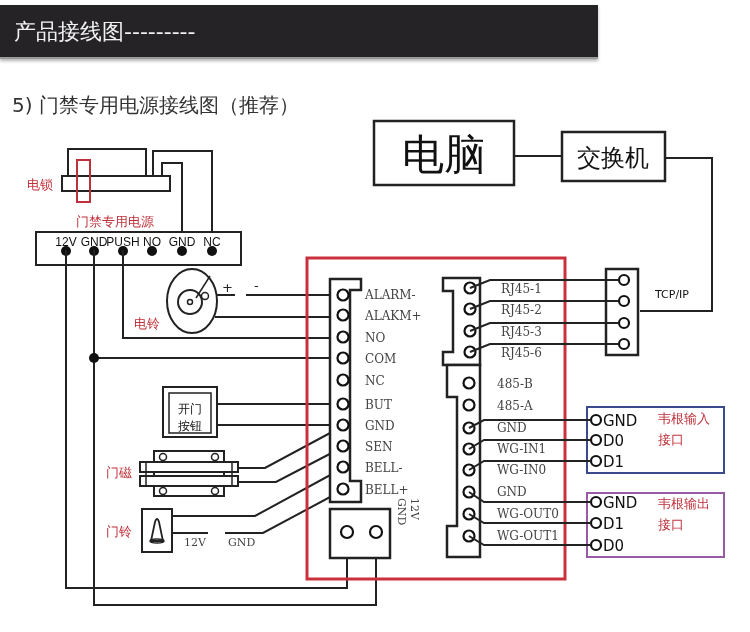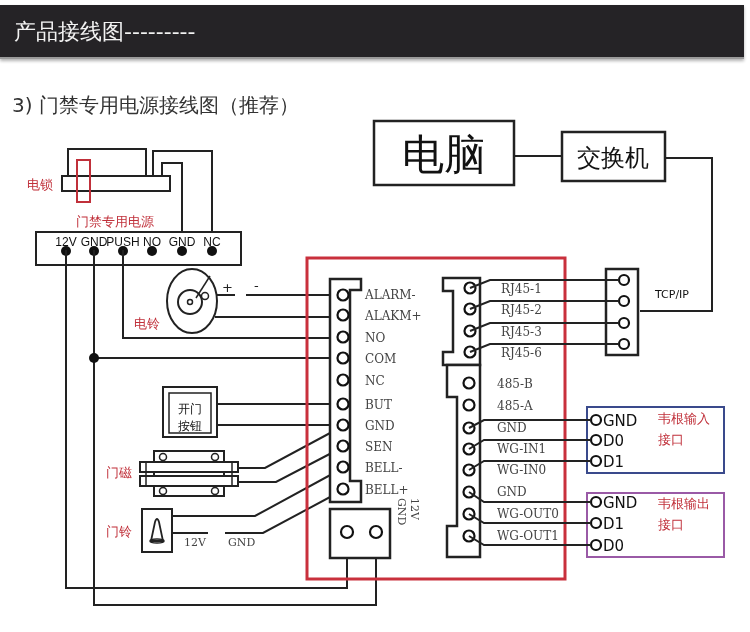--- a/index.html
+++ b/index.html
@@ -1,35 +1,35 @@
 <!DOCTYPE html>
 <html><head>
 <meta charset="utf-8">
 <style>
   html, body { margin:0; padding:0; background:#ffffff; }
   body { width:750px; height:632px; position:relative; overflow:hidden; font-family:"DejaVu Sans", sans-serif; }
-  .header-bar { position:absolute; left:0; top:5px; width:744px; height:52px; background:#252326; border-bottom:2px solid #9a9a9a; box-shadow:0 2px 3px rgba(0,0,0,0.3); }
+  .header-bar { position:absolute; left:0; top:5px; width:598px; height:52px; background:#252326; border-bottom:2px solid #9a9a9a; box-shadow:0 2px 3px rgba(0,0,0,0.3); }
   .header-title { position:absolute; left:14px; top:12px; font-size:22px; color:#f2f2f2; white-space:nowrap; letter-spacing:0; }
   .subtitle { position:absolute; left:12px; top:92px; font-size:20px; color:#333; white-space:nowrap; }
   svg#diagram { position:absolute; left:0; top:0; }
   .pin-label { font-family:"DejaVu Serif", serif; font-size:12px; fill:#444; }
   .pin-label-sm { font-family:"DejaVu Serif", serif; font-size:11px; fill:#444; }
   .sans-label { font-family:"DejaVu Sans", sans-serif; font-size:11px; fill:#111; }
   .red-label { font-family:"DejaVu Sans", sans-serif; font-size:13px; fill:#c0303a; }
   .wire { stroke:#222; stroke-width:2; fill:none; }
   .box { stroke:#222; stroke-width:2.5; fill:#fff; }
   .term { stroke:#111; stroke-width:2.2; fill:#fff; }
 </style>
 </head>
 <body>
 
 <div class="header-bar">
   <div class="header-title">产品接线图---------</div>
 </div>
-<div class="subtitle">3)  门禁专用电源接线图（推荐）</div>
+<div class="subtitle">5)  门禁专用电源接线图（推荐）</div>
 
 <svg id="diagram" width="750" height="632" viewBox="0 0 750 632">
 
   <g>
     <rect x="374" y="121" width="140" height="64" fill="#fff" stroke="#222" stroke-width="2.5"></rect>
     <text x="444" y="169" text-anchor="middle" font-size="42" font-family="DejaVu Sans, sans-serif" fill="#111">电脑</text>
   </g>
   <line x1="514" y1="156" x2="562" y2="156" class="wire"></line>
 
   <g>

